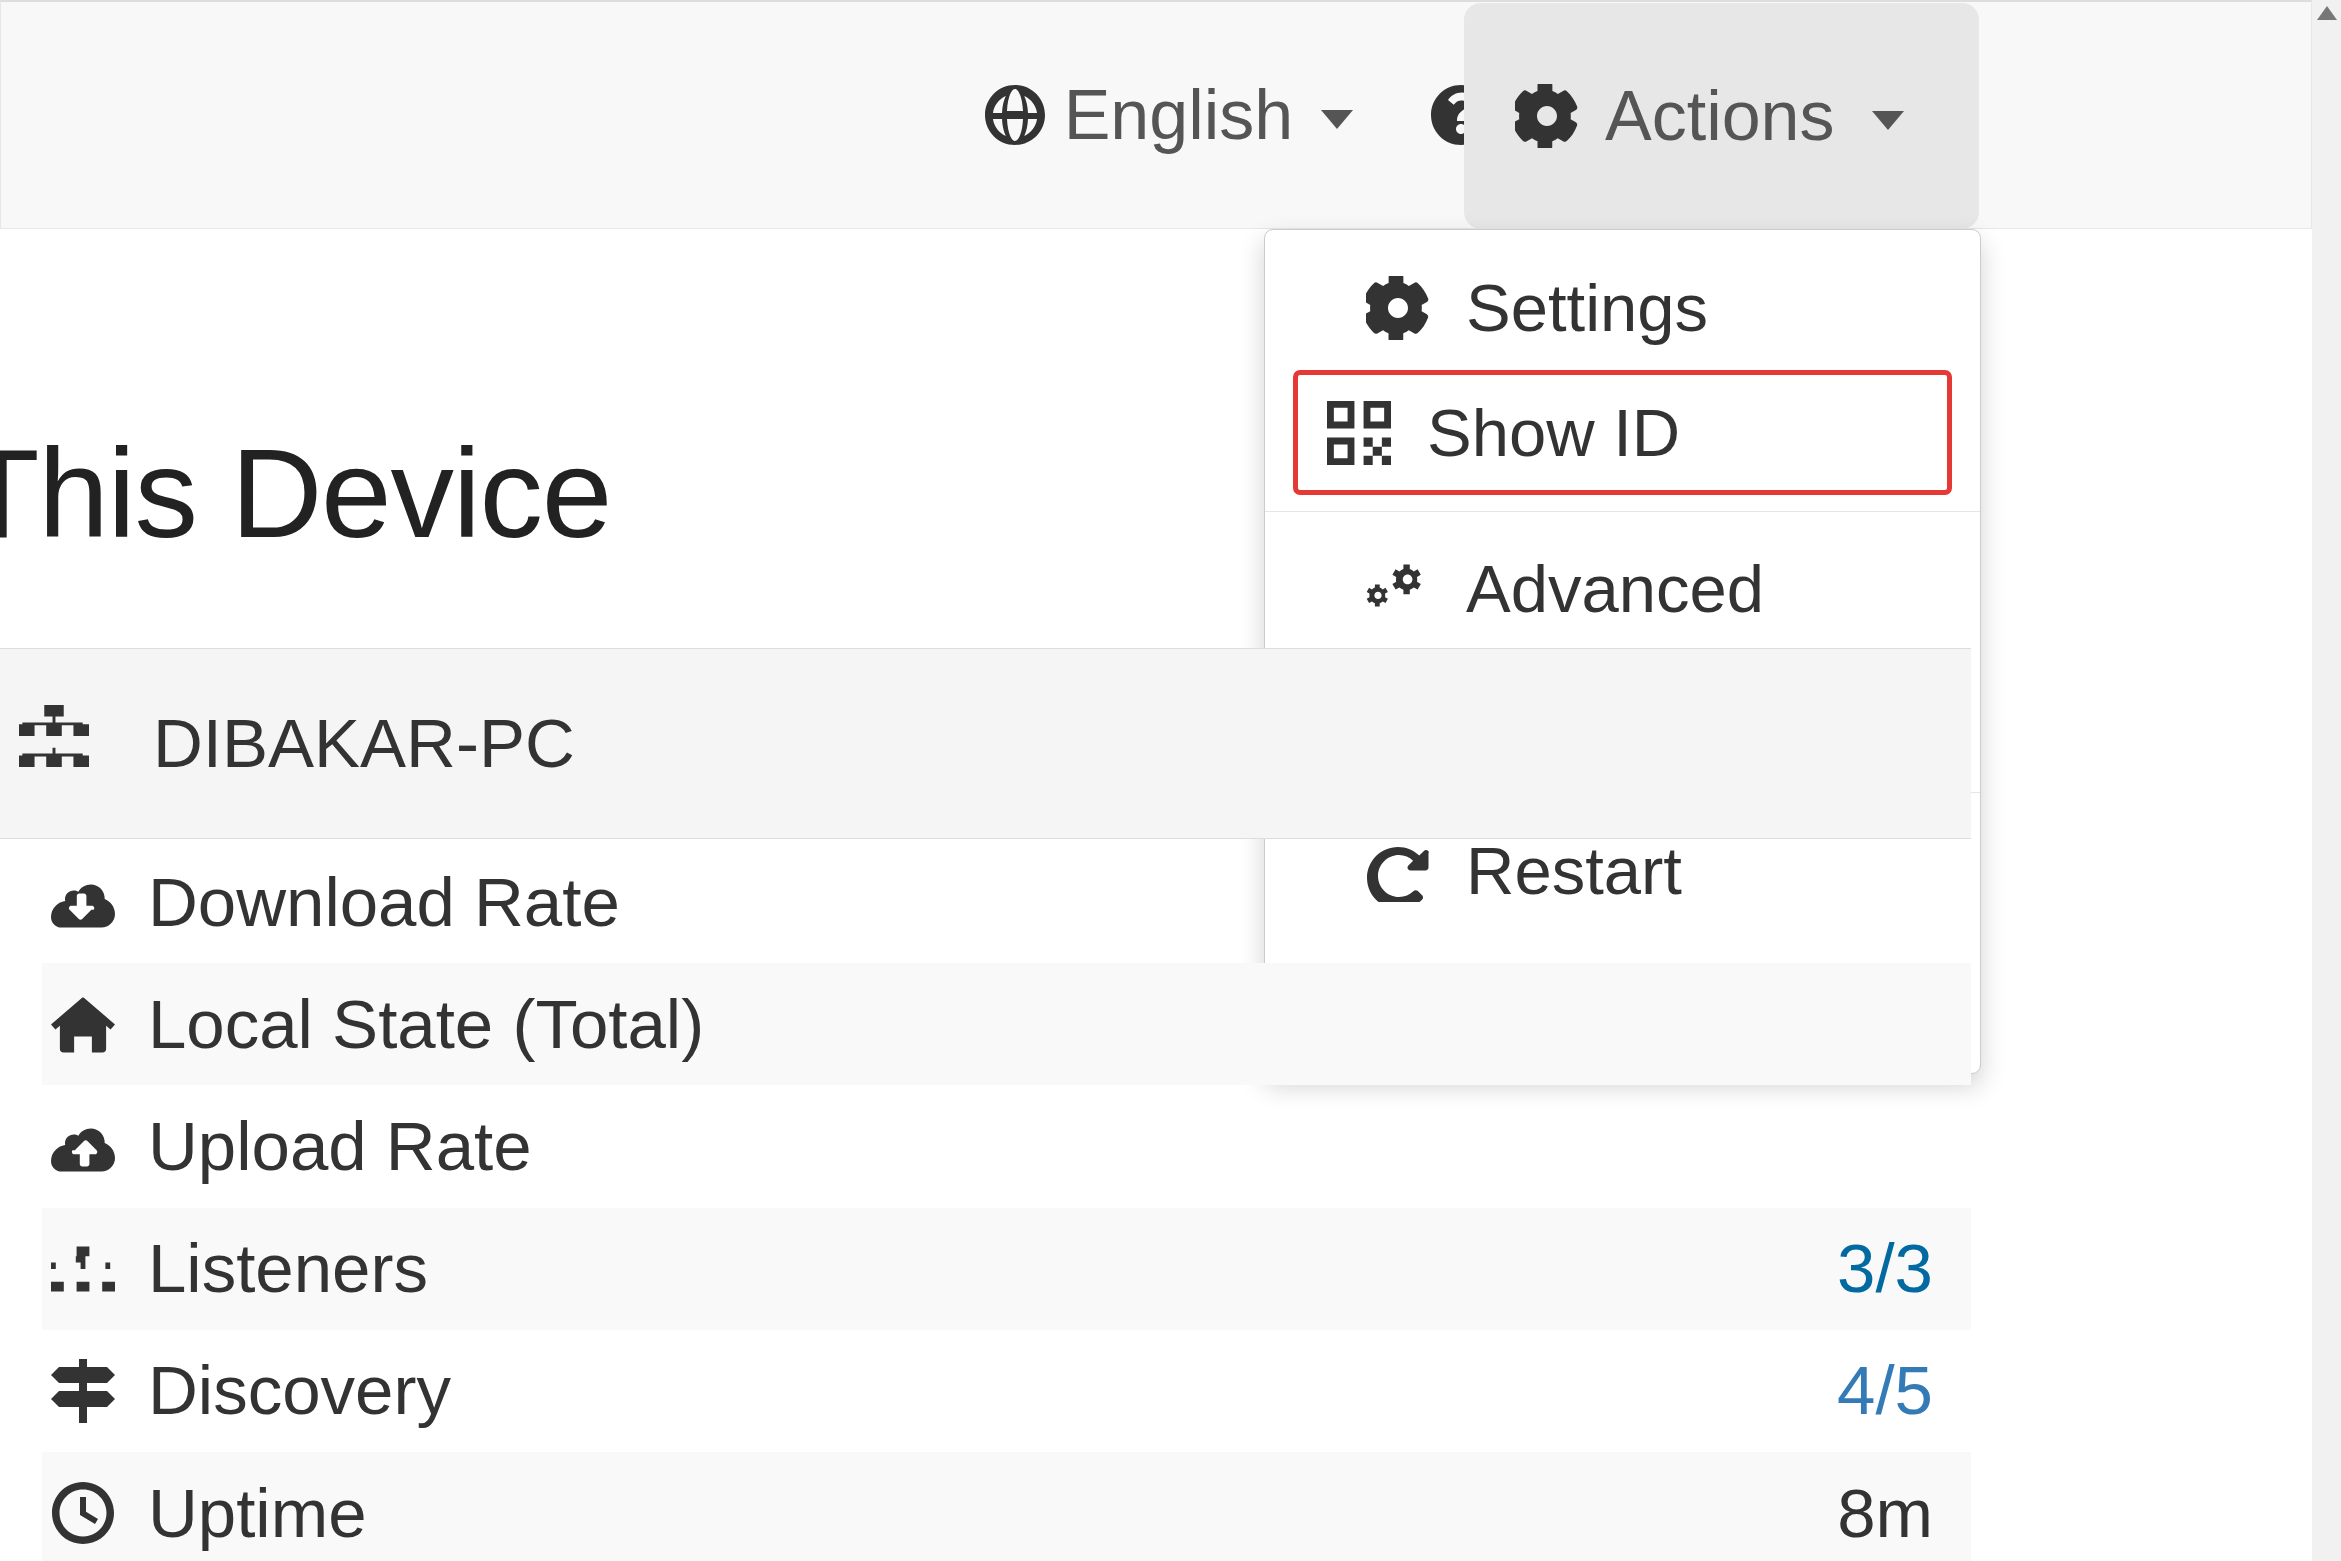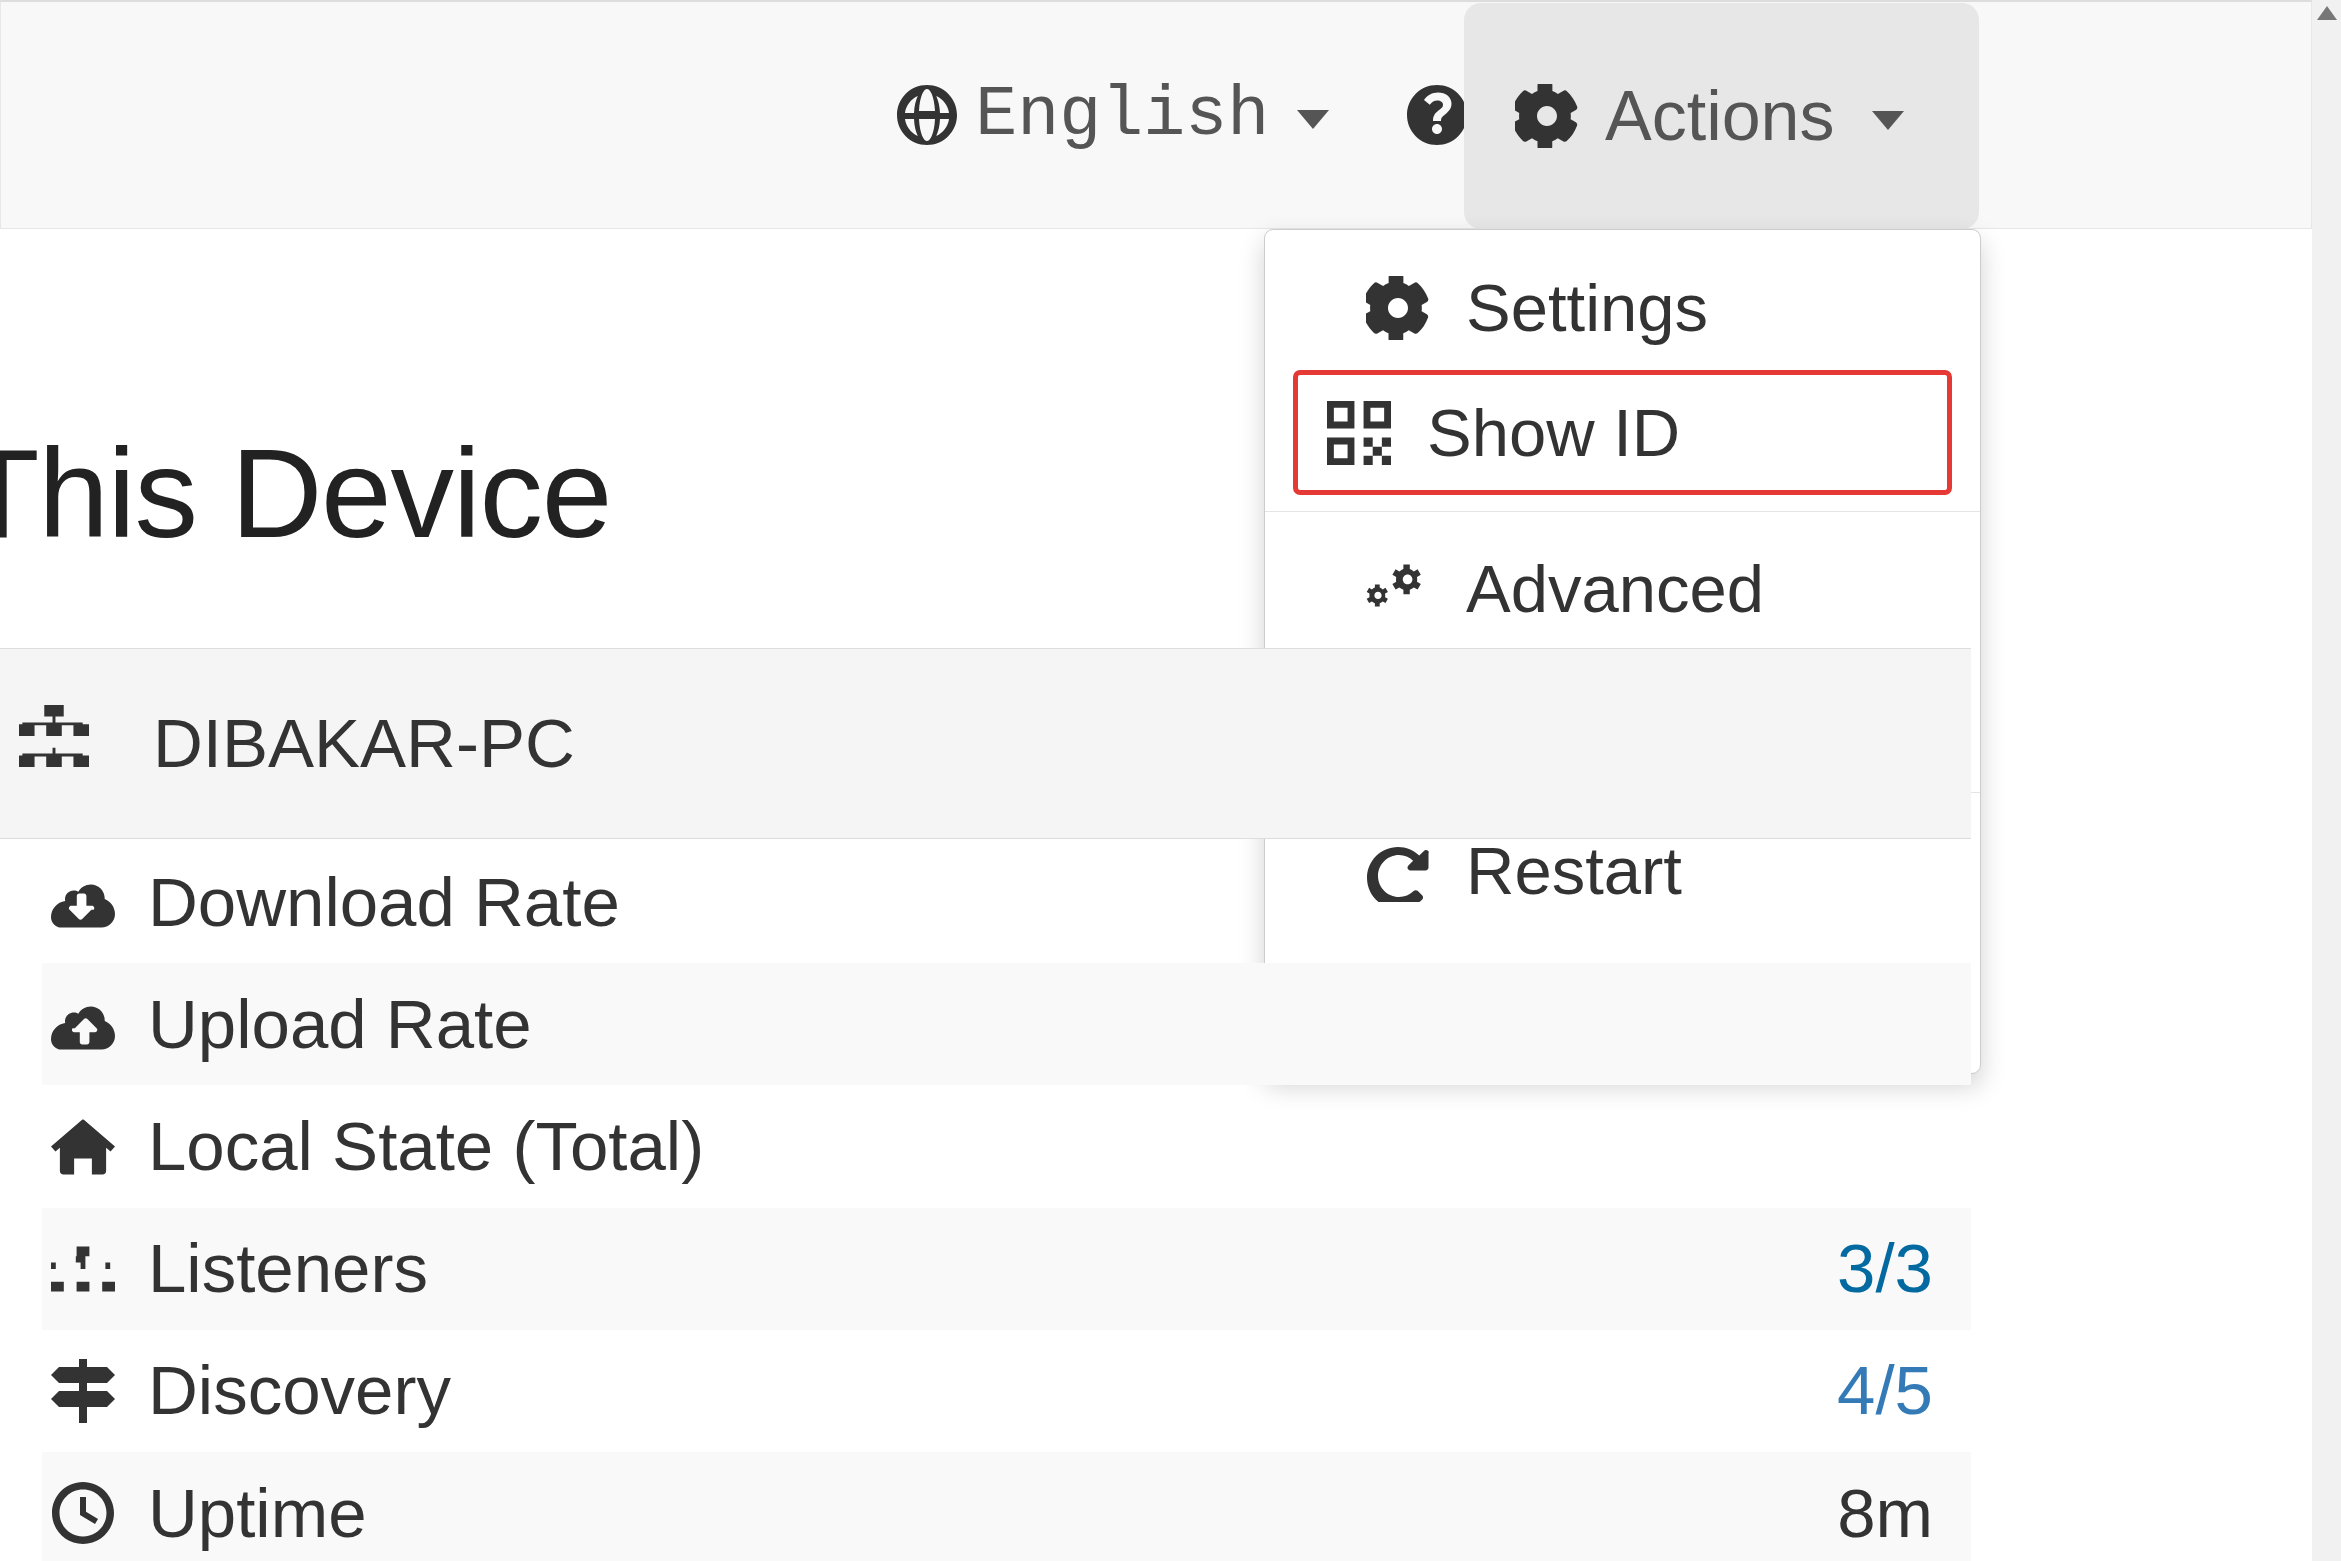--- a/index.html
+++ b/index.html
@@ -28,21 +28,20 @@
     height: 229px;
     background: #f8f8f8;
     border: 0.6px solid #e7e7e7;
     border-top: 2.5px solid #ddd;
     display: flex;
     align-items: center;
     justify-content: flex-end;
     padding-right: 559px; 
     font-size: 70px;
     color: #555;
-    font-family: Liberation Mono, monospace;
   }
   .nav-item {
     display: flex;
     align-items: center;
     gap: 16.5px;
     padding: 0 38px;
     height: 100%;
     cursor: pointer;
     white-space: nowrap;
   }
@@ -286,40 +285,40 @@
         <svg viewBox="0 0 640 512">
             <path d="M537 226C541 146 478 80 398 80c-53 0-100 29-125 73-13-8-28-13-45-13-49 0-88 39-88 88 0 6 1 12 2 18C61 258 0 325 0 408c0 57 47 104 104 104h400c75 0 136-61 136-136 0-72-50-131-103-150zM404 334L312 426c-9 9-25 9-34 0l-92-92c-15-15-4-41 17-41h55V196c0-13 11-24 24-24h48c13 0 24 11 24 24v97h55c21 0 32 26 17 41z"></path>
           </svg>
       </span>
       <span class="row-label">Download Rate</span>
       <span class="row-val"></span>
     </div>
 
     <div class="stat-row">
       <span class="row-icon">
+        <svg viewBox="0 0 576 512">
+            <path d="M280 20L0 260l40 46 40-34v208c0 18 14 32 32 32h96V368h160v144h96c18 0 32-14 32-32V272l40 34 40-46L296 20c-5-4-11-4-16 0z"></path>
+          </svg>
+      </span>
+      <span class="row-label">Local State (Total)</span>
+      <span class="row-val"></span>
+    </div>
+
+    <div class="stat-row">
+      <span class="row-icon">
         <svg viewBox="0 0 640 512">
             <path d="M537 226C541 146 478 80 398 80c-53 0-100 29-125 73-13-8-28-13-45-13-49 0-88 39-88 88 0 6 1 12 2 18C61 258 0 325 0 408c0 57 47 104 104 104h400c75 0 136-61 136-136 0-72-50-131-103-150zM238 298l92-92c9-9 25-9 34 0l92 92c15 15 4 41-17 41h-55v97c0 13-11 24-24 24h-48c-13 0-24-11-24-24v-97h-55c-21 0-32-26-17-41z"></path>
           </svg>
       </span>
       <span class="row-label">Upload Rate</span>
       <span class="row-val"></span>
     </div>
 
     <div class="stat-row">
       <span class="row-icon">
-        <svg viewBox="0 0 576 512">
-            <path d="M280 20L0 260l40 46 40-34v208c0 18 14 32 32 32h96V368h160v144h96c18 0 32-14 32-32V272l40 34 40-46L296 20c-5-4-11-4-16 0z"></path>
-          </svg>
-      </span>
-      <span class="row-label">Local State (Total)</span>
-      <span class="row-val"></span>
-    </div>
-
-    <div class="stat-row">
-      <span class="row-icon">
         <svg viewBox="0 0 640 512">
             <path d="M256 32h128v96H256V32zM296 128h48v64h248v64h-48v-64H344v64h-48v-64H48v64H0v-64h248v-64zM0 384h128v96H0v-96zm256 0h128v96H256v-96zm256 0h128v96H512v-96z"></path>
           </svg>
       </span>
       <span class="row-label">Listeners</span>
       <span class="row-val val-green">3/3</span>
     </div>
 
     <div class="stat-row">
       <span class="row-icon">

